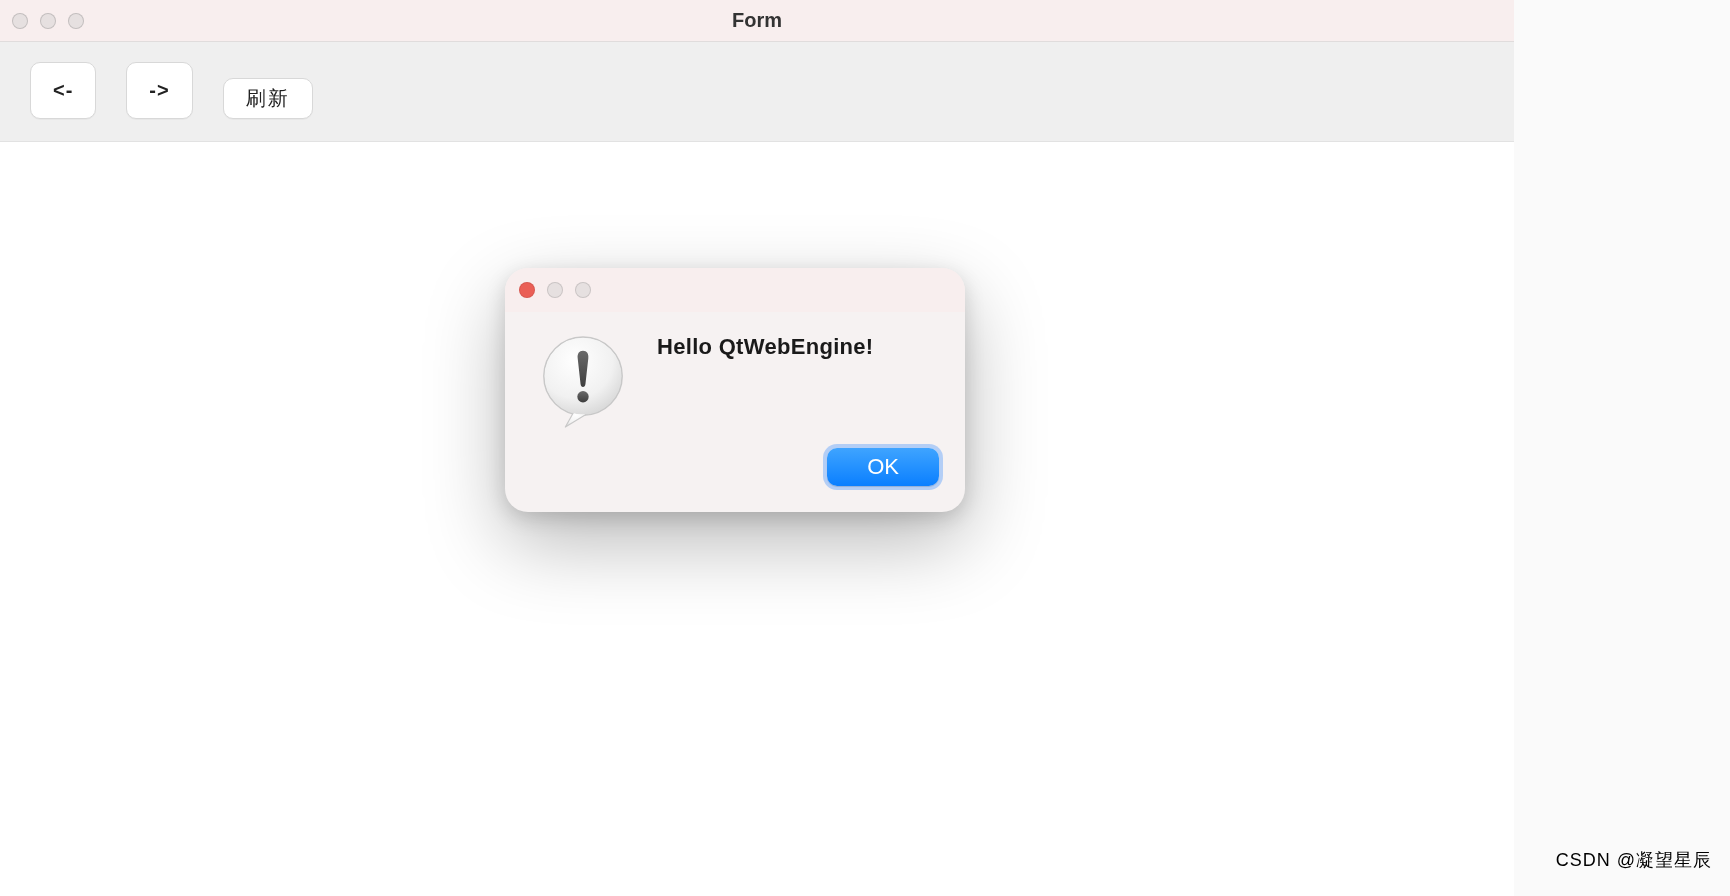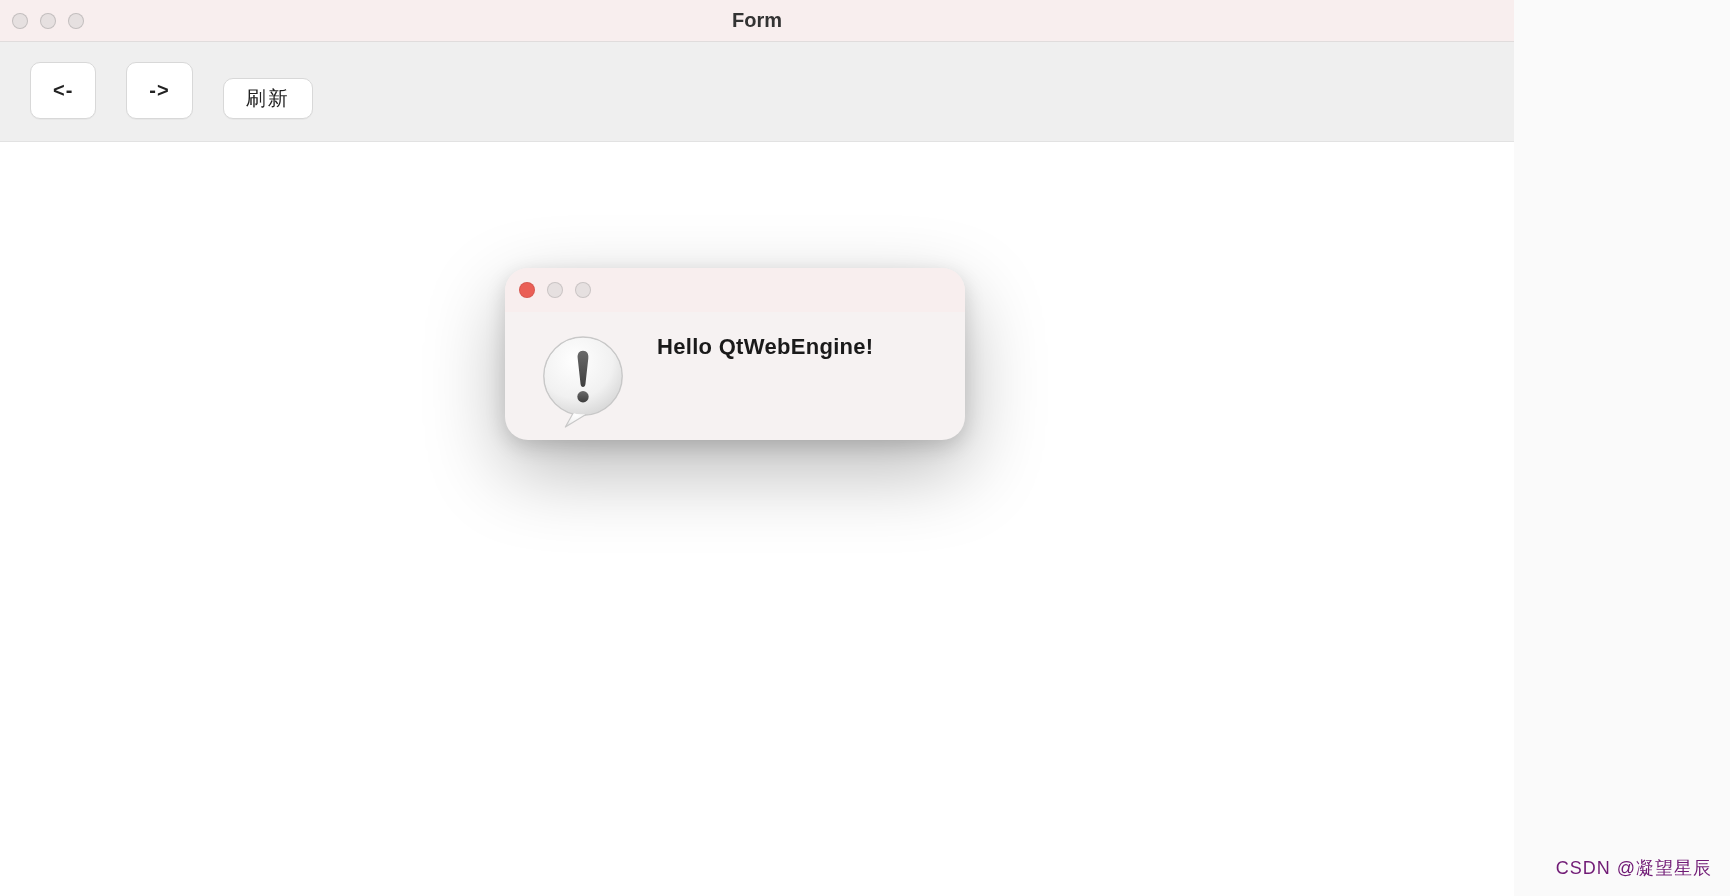--- a/index.html
+++ b/index.html
@@ -141,23 +141,23 @@
       font-size: 22px;
       font-weight: 400;
       padding: 6px 40px;
       cursor: pointer;
       box-shadow: 0 0 0 4px rgba(54,140,255,0.35), 0 1px 1px rgba(0,0,0,0.2);
       font-family: inherit;
     }
     .watermark {
       position: absolute;
       right: 18px;
-      bottom: 16px;
+      bottom: 24px;
       font-size: 18px;
-      color: #701a75;
+      color: #000000;
       letter-spacing: 1px;
       user-select: none;
     }
     .right-dark {
       position: absolute;
       right: 0; top: 0;
       width: 216px; height: 100%;
       background: #fafafa;
     }
   </style>
@@ -212,15 +212,18 @@
 
         <path d="M50 18 C54 18 56 21 55.4 26 L52.5 52 C52.3 54.2 51.3 55 50 55 C48.7 55 47.7 54.2 47.5 52 L44.6 26 C44 21 46 18 50 18 Z" fill="url(#exG)"></path>
 
         <circle cx="50" cy="65" r="5.8" fill="url(#exG)"></circle>
       </svg>
     </div>
     <div class="dialog-msg">
       <div class="dialog-heading">Hello QtWebEngine!</div>
     </div>
   </div>
+  <div class="dialog-footer">
+    <button class="ok-btn">OK</button>
+  </div>
 </div>
 
 <div class="watermark">CSDN @凝望星辰</div>
 
 </body></html>

